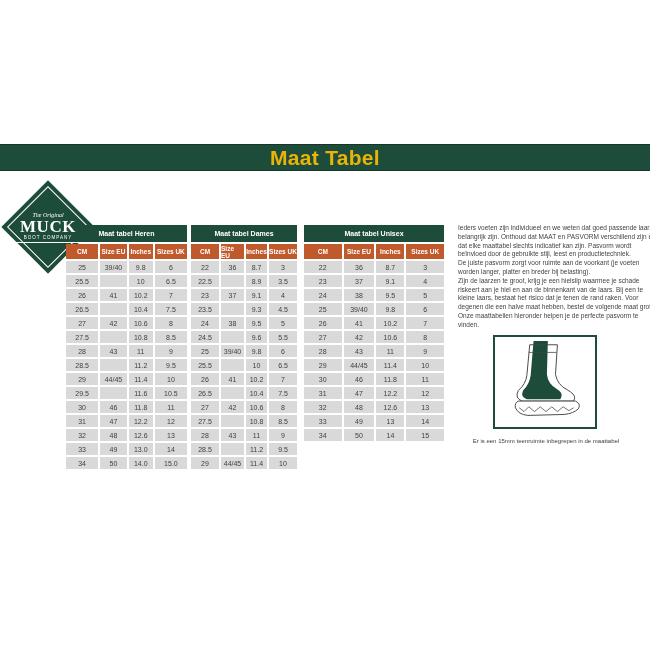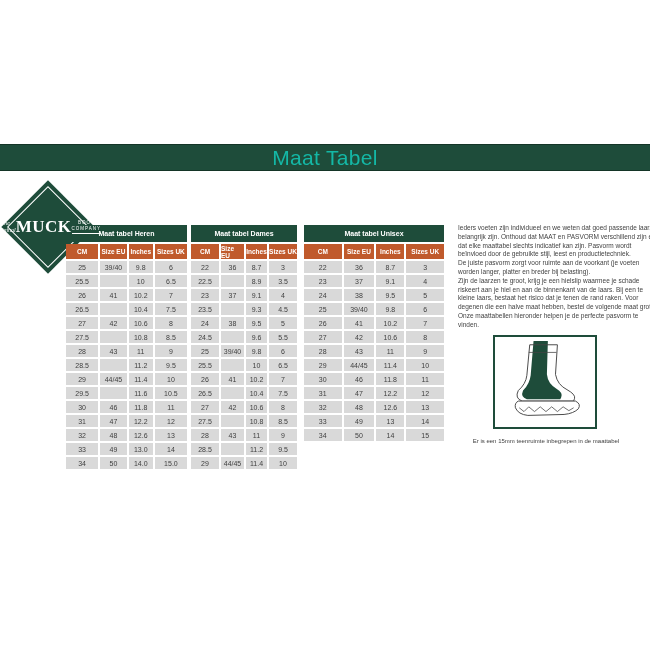--- a/index.html
+++ b/index.html
@@ -7,34 +7,34 @@
     width:650px;height:650px;position:relative;background:#ffffff;
     font-family:"Liberation Sans", sans-serif;overflow:hidden;
   }
   
   .banner{
     position:absolute;left:0;top:144px;width:650px;height:27px;
     background:#1e4c3a;display:flex;align-items:center;justify-content:center;
     border-top:1px solid #143527;border-bottom:1px solid #143527;box-sizing:border-box;
   }
   .banner .title{
-    font-size:21px;font-weight:normal;color:#14b8a6;letter-spacing:.3px;
+    font-size:21px;font-weight:bold;color:#eab308;letter-spacing:.3px;
   }
   
   .logo{position:absolute;left:1px;top:180px;width:94px;height:94px;}
   .logo .diamond{
     position:absolute;left:14px;top:14px;width:66px;height:66px;
     background:#1e4c3a;transform:rotate(45deg);
   }
   .logo .diamond::after{
     content:'';position:absolute;inset:4px;border:1.5px solid #ffffff;
   }
   .logo .logo-text{
-    position:absolute;inset:0;display:flex;
-    align-items:center;justify-content:center;color:#fff;text-align:center;z-index:2;
+    position:absolute;inset:0;display:flex;flex-direction:column;
+    justify-content:center;color:#fff;text-align:center;z-index:2;
   }
   .logo-top{font-family:"Liberation Serif",serif;font-style:italic;font-size:6px;line-height:7px;}
   .logo-name{font-family:"Liberation Serif",serif;font-size:17px;font-weight:bold;line-height:16px;letter-spacing:.5px;}
   .logo-sub{font-size:4.5px;letter-spacing:1px;line-height:6px;border-bottom:1px solid #fff;padding-bottom:1px;}
   
   .size-table{position:absolute;top:225px;}
   .tbl-title{
     height:17px;margin-bottom:2px;background:#1e4c3a;color:#ffffff;
     display:flex;align-items:center;justify-content:center;
     font-size:7px;font-weight:bold;

